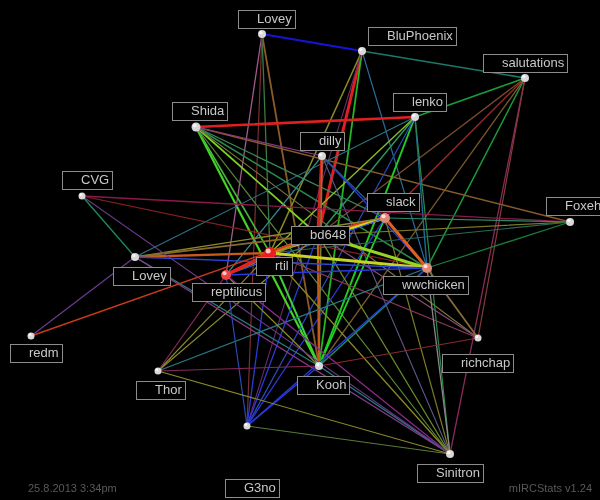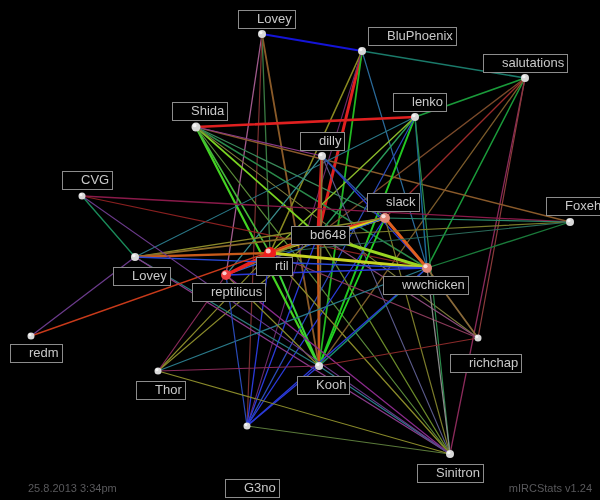--- a/index.html
+++ b/index.html
@@ -208,21 +208,21 @@
       <div class="node-label" style="left: 300px; top: 132px;">dilly</div>
       <div class="node-label" style="left: 62px; top: 171px;">CVG</div>
       <div class="node-label" style="left: 367px; top: 193px;">slack</div>
       <div class="node-label" style="left: 546px; top: 197px;">Foxeh</div>
       <div class="node-label" style="left: 291px; top: 209px; margin-top: 17px;">bd648</div>
       <div class="node-label" style="left: 256px; top: 257px;">rtil</div>
       <div class="node-label" style="left: 113px; top: 267px;">Lovey</div>
       <div class="node-label" style="left: 383px; top: 276px;">wwchicken</div>
       <div class="node-label" style="left: 192px; top: 283px;">reptilicus</div>
       <div class="node-label" style="left: 10px; top: 344px;">redm</div>
-      <div class="node-label" style="left: 442px; top: 354px; margin-left: 8px;">richchap</div>
+      <div class="node-label" style="left: 442px; top: 354px;">richchap</div>
       <div class="node-label" style="left: 297px; top: 376px;">Kooh</div>
       <div class="node-label" style="left: 136px; top: 381px;">Thor</div>
       <div class="node-label" style="left: 225px; top: 439px; margin-top: 40px;">G3no</div>
       <div class="node-label" style="left: 417px; top: 464px;">Sinitron</div>
     </div>
 
   <div class="corner-text" id="timestamp">25.8.2013 3:34pm</div>
 
   <div class="corner-text" id="version">mIRCStats v1.24</div>
 

